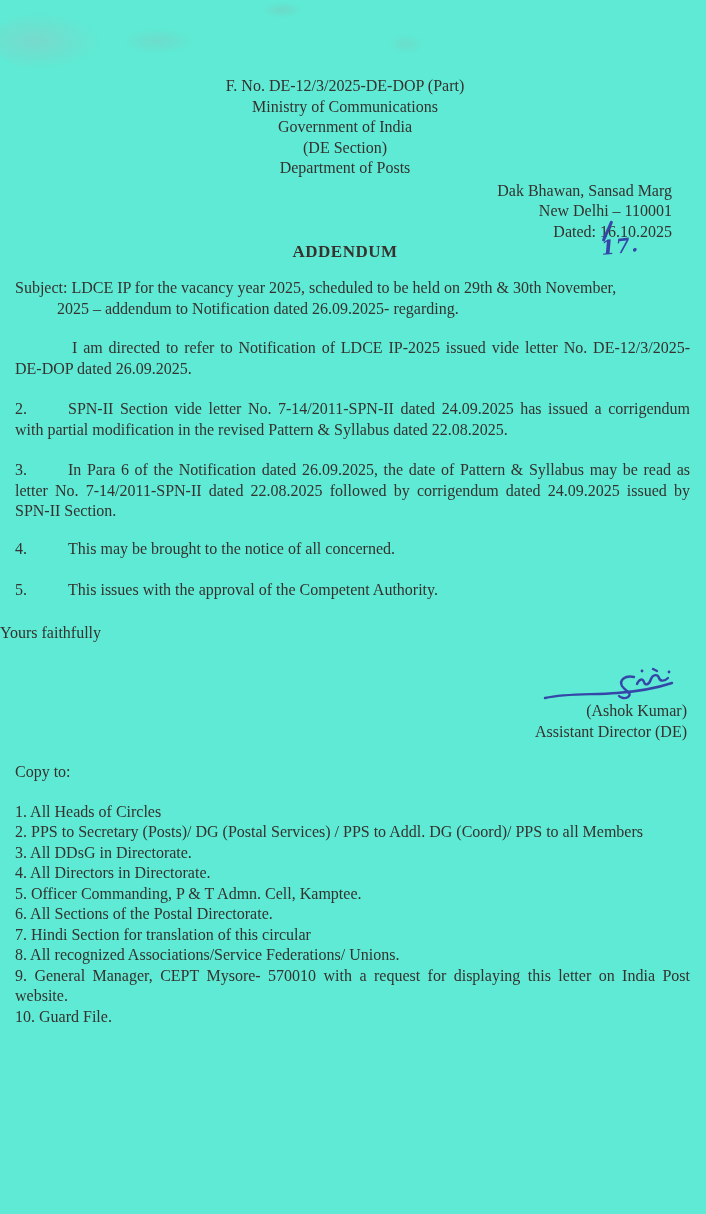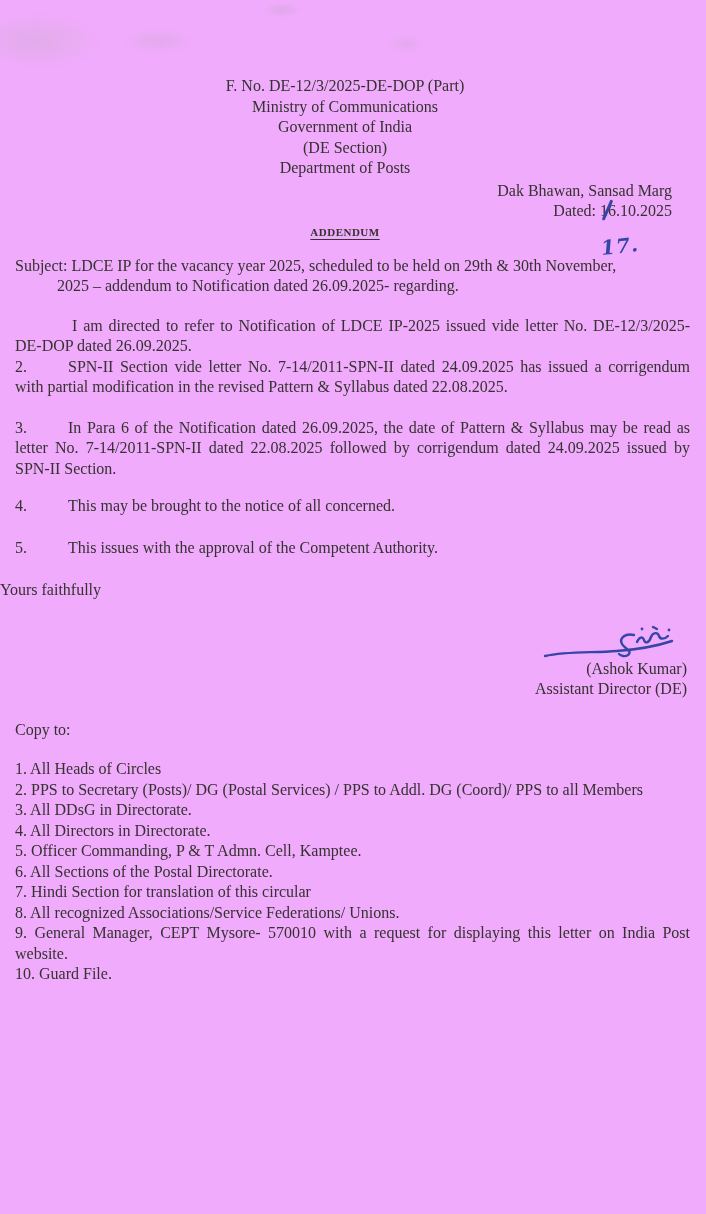--- a/index.html
+++ b/index.html
@@ -2,21 +2,21 @@
 <html><head>
 <meta charset="utf-8">
 <style>
   * { margin: 0; padding: 0; box-sizing: border-box; }
   html, body { background: #ffffff; }
   body { width: 706px; }
   .page {
     position: relative;
     width: 706px;
     height: 1214px;
-    background: #f0abfc;
+    background: #5eead4;
     overflow: hidden;
     font-family: "Liberation Serif", serif;
     color: #35322f;
     font-size: 16px;
   }
   
   .smudge { position: absolute; border-radius: 50%; pointer-events: none; }
   .smudge-a { left: -8px; top: 12px; width: 110px; height: 58px;
     background: radial-gradient(ellipse at 40% 50%, rgba(186,175,182,0.28), rgba(186,175,182,0) 70%); }
   .smudge-b { left: 122px; top: 28px; width: 72px; height: 26px;
@@ -58,42 +58,41 @@
     font-weight: bold;
     font-size: 20px;
     color: #3646a8;
     transform: rotate(-6deg);
     letter-spacing: 1px;
   }
   .doc-title-wrap { width: 690px; text-align: center; margin-top: 0px; }
   .doc-title {
     display: inline-block;
     font-weight: bold;
-    font-size: 11px;
+    font-size: 17px;
     letter-spacing: 0.5px;
-    text-decoration: underline;
     text-underline-offset: 3px;
   }
   .subject {
     margin-top: 16px;
     margin-left: 15px;
     width: 678px;
     line-height: 20.5px;
   }
   .subject-line2 { padding-left: 42px; }
   .para {
     margin-left: 15px;
     width: 675px;
     line-height: 20.5px;
     text-align: justify;
   }
   .para-indent { text-indent: 57px; }
   .pnum { display: inline-block; width: 53px; }
   .p1 { margin-top: 19px; }
-  .p2 { }
+  .p2 { margin-top: 20px; }
   .p3 { margin-top: 20px; }
   .p4 { margin-top: 17px; }
   .p5 { margin-top: 21px; }
   .closing {
     margin-top: 22px;
     text-align: left;
     padding-right: 16px;
     line-height: 20.5px;
   }
   .signature-row {
@@ -126,20 +125,21 @@
   <div class="header-block">
     <div>F. No. DE-12/3/2025-DE-DOP (Part)</div>
     <div>Ministry of Communications</div>
     <div>Government of India</div>
     <div>(DE Section)</div>
     <div>Department of Posts</div>
   </div>
 
   <div class="address-block">
     <div>Dak Bhawan, Sansad Marg</div>
+    <div>New Delhi – 110001</div>
     <div class="date-line"><span>Dated: </span><span class="struck">16</span><span>.10.2025</span></div>
   </div>
 
   <span class="handwritten-date">17.</span>
 
   <div class="doc-title-wrap">
     <span class="doc-title">ADDENDUM</span>
   </div>
 
   <div class="subject">

